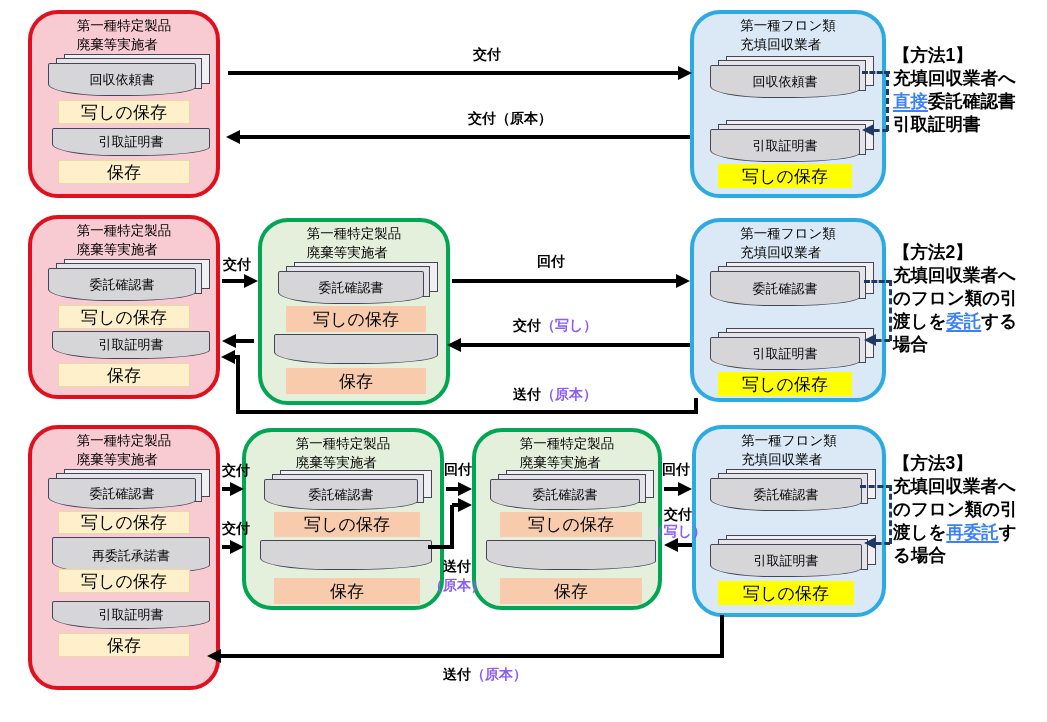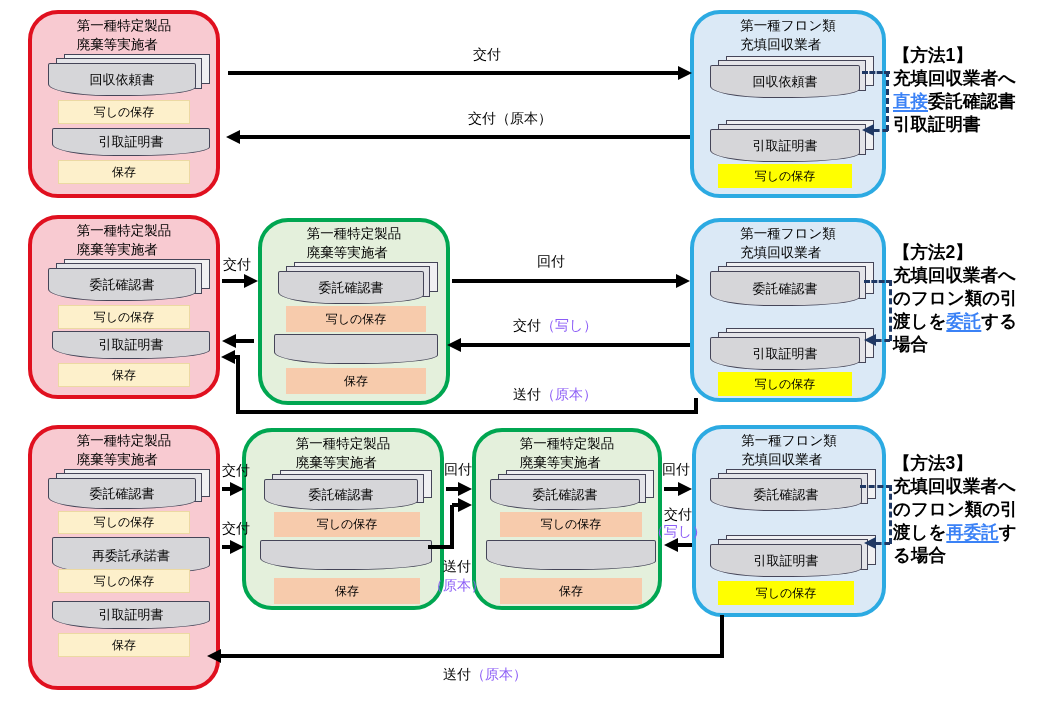--- a/index.html
+++ b/index.html
@@ -18,40 +18,40 @@
   .doc{background:#d6d6d9;border:1.5px solid #454558;box-sizing:border-box;
        display:flex;align-items:center;justify-content:center;font-size:13px;
        border-radius:2px 2px 46% 40% / 2px 2px 9px 12px;}
   .single{position:absolute;}
   .stack{position:absolute;}
   .stack .s1{position:absolute;left:16px;top:0;right:0;bottom:12px;background:#f0f0f2;border:1.5px solid #454558;box-sizing:border-box;}
   .stack .s2{position:absolute;left:8px;top:4px;right:8px;bottom:7px;background:#e4e4e8;border:1.5px solid #454558;box-sizing:border-box;}
   .stack .front{position:absolute;left:0;top:9px;right:14px;bottom:0;}
 
   
-  .note{position:absolute;display:flex;align-items:center;justify-content:center;font-size:12px;box-sizing:border-box;}
+  .note{position:absolute;display:flex;align-items:center;justify-content:center;font-size:17px;box-sizing:border-box;}
   .note-cream{background:#fdf0cb;border:1px solid #ecd9a2;}
   .note-orange{background:#f7cbac;}
   .note-yellow{background:#ffff00;}
 
   
   .hl{position:absolute;height:4px;background:#000;}
   .vl{position:absolute;width:4px;background:#000;}
   .ar{position:absolute;width:0;height:0;border-top:7px solid transparent;border-bottom:7px solid transparent;}
   .ar-r{border-left:14px solid #000;}
   .ar-l{border-right:14px solid #000;}
 
   
   .dh{position:absolute;border-top:3px dashed #1f3864;}
   .dv{position:absolute;border-left:3px dashed #1f3864;}
   .dar{position:absolute;width:0;height:0;border-top:6px solid transparent;border-bottom:6px solid transparent;}
   .dar-l{border-right:12px solid #1f3864;}
 
   
-  .albl{position:absolute;font-weight:400;font-size:14px;white-space:nowrap;}
+  .albl{position:absolute;font-weight:700;font-size:14px;white-space:nowrap;}
   .redtxt{color:#8b5cf6;}
 
   
   .method{position:absolute;width:158px;font-weight:700;font-size:17.5px;line-height:23px;}
   .hlword{color:#3b82f6;text-decoration:underline;text-decoration-thickness:2px;text-underline-offset:3px;}
 </style>
 </head>
 <body>
 
 <div id="canvas">

